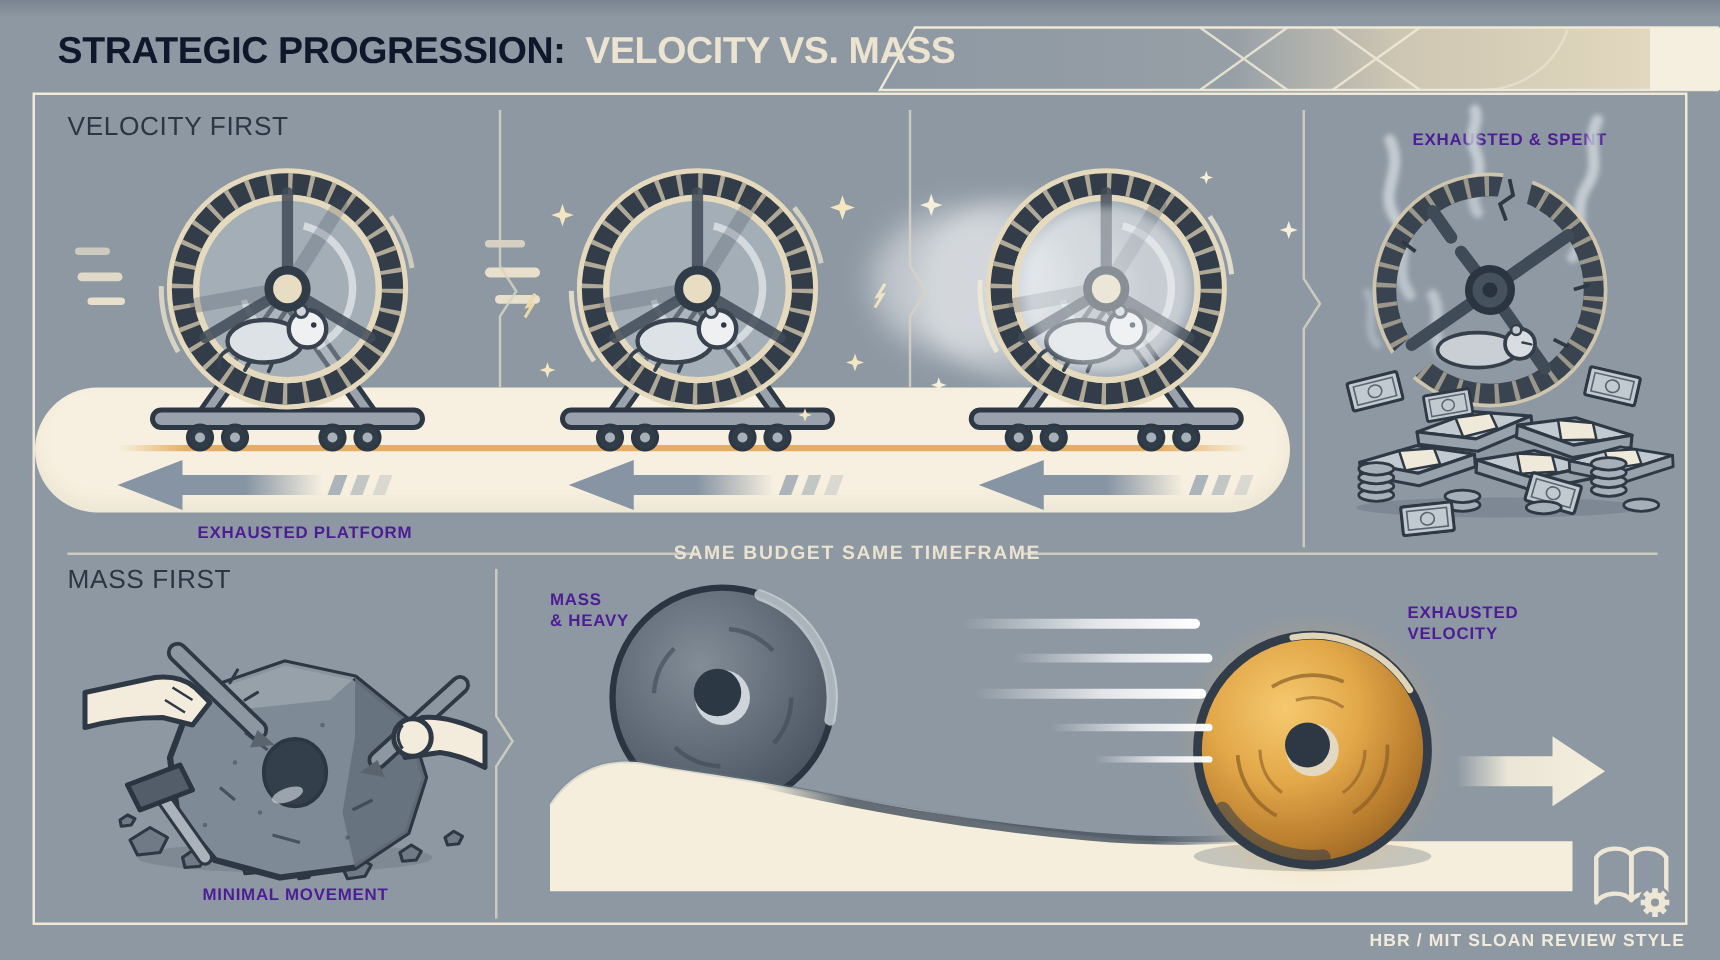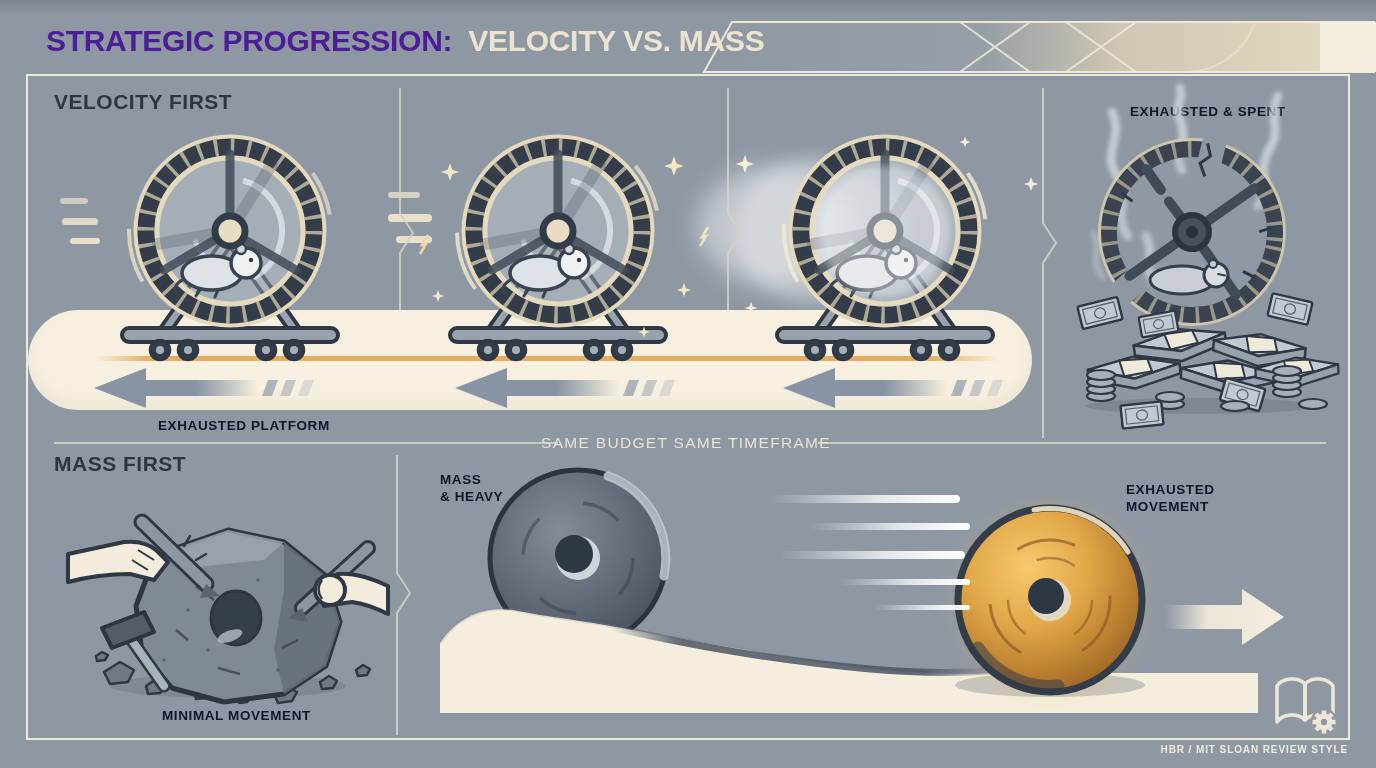--- a/index.html
+++ b/index.html
@@ -3,39 +3,39 @@
 <meta charset="utf-8">
 <style>
   html,body{margin:0;padding:0;background:#6f7a86;}
   .canvas{position:relative;width:1376px;height:768px;background:#8d98a3;overflow:hidden;
           font-family:"Liberation Sans",sans-serif;}
   .top-shade{position:absolute;left:0;top:0;width:100%;height:14px;
              background:linear-gradient(#7a8591,rgba(141,152,163,0));}
   .abs{position:absolute;}
   .title{position:absolute;left:46px;top:24px;font-size:30px;font-weight:800;
          letter-spacing:-0.3px;font-stretch:condensed;white-space:nowrap;}
-  .title .dark{color:#4c1d95;}
+  .title .dark{color:#0f172a;}
   .title .light{color:#ece4d1;margin-left:8px;}
   .frame{position:absolute;left:26px;top:74px;width:1324px;height:666px;
          border:2px solid #f0e9d7;box-sizing:border-box;}
-  .heading{position:absolute;font-size:21px;font-weight:700;color:#2b3643;
+  .heading{position:absolute;font-size:21px;font-weight:400;color:#2b3643;
            letter-spacing:0.5px;font-stretch:condensed;}
-  .caption{position:absolute;font-size:13.5px;font-weight:700;color:#0f172a;
+  .caption{position:absolute;font-size:13.5px;font-weight:700;color:#4c1d95;
            letter-spacing:0.6px;font-stretch:condensed;white-space:nowrap;}
   .caption.two-line{white-space:normal;line-height:16.5px;}
   .divider-label{position:absolute;left:536px;top:434px;width:300px;text-align:center;
-           font-size:15.5px;font-weight:400;color:#ebe3d0;letter-spacing:1.3px;white-space:nowrap;}
+           font-size:15.5px;font-weight:700;color:#ebe3d0;letter-spacing:1.3px;white-space:nowrap;}
   .hline{position:absolute;top:442px;height:2px;background:#d8d3c6;opacity:.85;}
   .platform{position:absolute;left:28px;top:310px;width:1004px;height:100px;
             background:#f7f0e0;border-radius:50px;
             box-shadow:inset 0 -8px 14px rgba(120,110,80,.08);}
   .orange-line{position:absolute;left:95px;top:356px;width:905px;height:5px;border-radius:3px;
             background:linear-gradient(90deg,rgba(226,162,79,0),#e2a24f 6%,#e2a24f 92%,rgba(226,162,79,0));
             opacity:.85;}
-  .footer-credit{position:absolute;right:28px;top:744px;font-size:10px;font-weight:700;
+  .footer-credit{position:absolute;right:28px;top:744px;font-size:14px;font-weight:700;
             color:#f1ebdc;letter-spacing:0.9px;white-space:nowrap;text-align:right;}
   svg.fx{overflow:visible;}
 </style>
 </head>
 <body>
 
 <div class="canvas">
   <div class="top-shade"></div>
 
   <svg width="0" height="0" style="position:absolute" aria-hidden="true">
@@ -433,21 +433,21 @@
 
     <polygon points="745,150 822,150 822,134 864,162 822,190 822,174 745,174" fill="url(#creamFade)"></polygon>
   </svg>
 
   <div class="caption two-line" style="left:440px;top:472px">
     <div>MASS</div>
     <div>&amp; HEAVY</div>
   </div>
   <div class="caption two-line" style="left:1126px;top:482px">
     <div>EXHAUSTED</div>
-    <div>MOVEMENT</div>
+    <div>VELOCITY</div>
   </div>
 
   <svg class="abs" style="left:1272px;top:674px" width="70" height="62">
     <g fill="none" stroke="#eee7d6" stroke-width="3.5" stroke-linejoin="round">
       <path d="M33,10 C26,2 10,4 5,12 L5,48 C10,40 26,38 33,46 Z"></path>
       <path d="M33,10 C40,2 56,4 61,12 L61,48 C56,40 40,38 33,46 Z"></path>
       <path d="M33,10 V46"></path>
     </g>
     <circle cx="52" cy="48" r="13.5" fill="#8d98a3"></circle>
     <g fill="#eee7d6">

